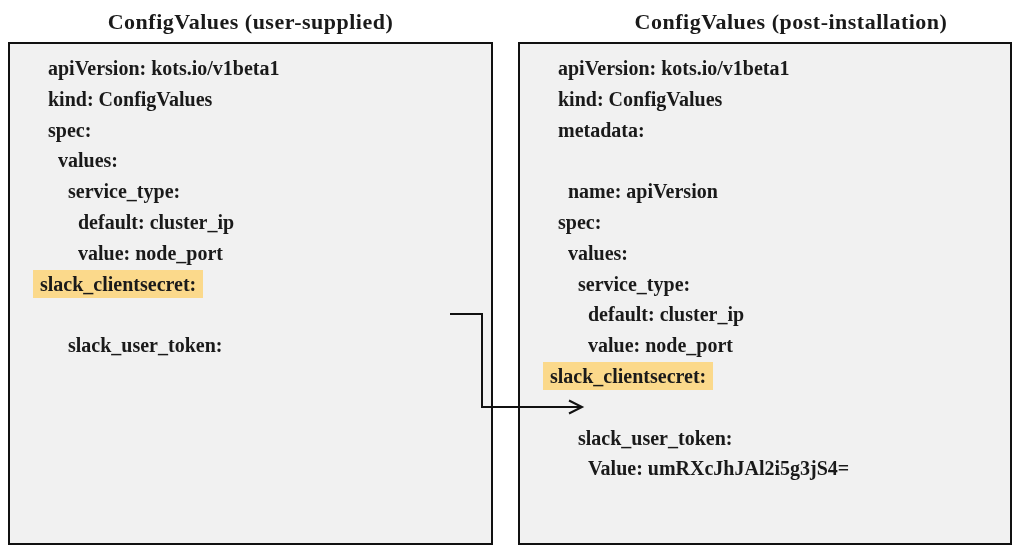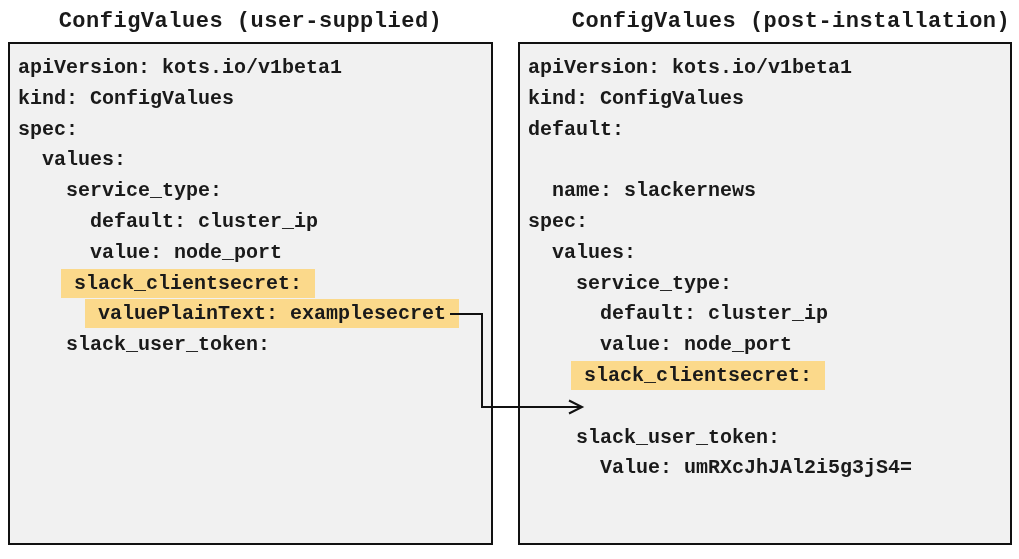--- a/index.html
+++ b/index.html
@@ -6,21 +6,21 @@
     margin: 0;
     padding: 0;
     background: #ffffff;
   }
   .stage {
     position: relative;
     width: 1019px;
     height: 559px;
     background: #ffffff;
     overflow: hidden;
-    font-family: Liberation Mono, monospace;
+    font-family: Liberation Serif, serif;
     color: var(--text, #1a1a1a);
   }
   .title {
     position: absolute;
     top: 7px;
     height: 30px;
     line-height: 30px;
     text-align: center;
     font-weight: bold;
     font-size: 22px;
@@ -42,24 +42,25 @@
   .right-panel { left: 518px; width: 494px; }
   .code-line {
     height: 30.8px;
     line-height: 30.8px;
     font-size: 20px;
     font-weight: bold;
     white-space: pre;
   }
   .code-line .txt {
     padding: 3px 0;
+    margin-left: 30px;
   }
   .code-line.highlighted .txt {
     background: var(--highlight, #fbd98b);
-    padding: 3px 13px;
+    padding: 3px 7px;
     margin: 0 -5px;
   }
   .arrow-overlay {
     position: absolute;
     left: 0;
     top: 0;
     pointer-events: none;
   }
   .arrow-overlay path {
     fill: none;
@@ -79,32 +80,32 @@
   <div class="panel left-panel">
 
   <div class="code-line"><span class="ind"></span><span class="txt">apiVersion: kots.io/v1beta1</span></div>
       <div class="code-line"><span class="ind"></span><span class="txt">kind: ConfigValues</span></div>
       <div class="code-line"><span class="ind"></span><span class="txt">spec:</span></div>
       <div class="code-line"><span class="ind">  </span><span class="txt">values:</span></div>
       <div class="code-line"><span class="ind">    </span><span class="txt">service_type:</span></div>
       <div class="code-line"><span class="ind">      </span><span class="txt">default: cluster_ip</span></div>
       <div class="code-line"><span class="ind">      </span><span class="txt">value: node_port</span></div>
       <div class="code-line highlighted"><span class="ind">    </span><span class="txt">slack_clientsecret:</span></div>
-      <div class="code-line highlighted"><span class="ind">      </span><span class="txt">valuePlainText: examplesecret</span></div>
+      <div class="code-line highlighted"><span class="ind">      </span></div>
       <div class="code-line"><span class="ind">    </span><span class="txt">slack_user_token:</span></div>
       <div class="code-line"><span class="ind">      </span></div>
     </div>
 
   <div class="panel right-panel">
 
   <div class="code-line"><span class="ind"></span><span class="txt">apiVersion: kots.io/v1beta1</span></div>
       <div class="code-line"><span class="ind"></span><span class="txt">kind: ConfigValues</span></div>
-      <div class="code-line"><span class="ind"></span><span class="txt">default:</span></div>
+      <div class="code-line"><span class="ind"></span><span class="txt">metadata:</span></div>
       <div class="code-line"><span class="ind">  </span></div>
-      <div class="code-line"><span class="ind">  </span><span class="txt">name: slackernews</span></div>
+      <div class="code-line"><span class="ind">  </span><span class="txt">name: apiVersion</span></div>
       <div class="code-line"><span class="ind"></span><span class="txt">spec:</span></div>
       <div class="code-line"><span class="ind">  </span><span class="txt">values:</span></div>
       <div class="code-line"><span class="ind">    </span><span class="txt">service_type:</span></div>
       <div class="code-line"><span class="ind">      </span><span class="txt">default: cluster_ip</span></div>
       <div class="code-line"><span class="ind">      </span><span class="txt">value: node_port</span></div>
       <div class="code-line highlighted"><span class="ind">    </span><span class="txt">slack_clientsecret:</span></div>
       <div class="code-line highlighted"><span class="ind">      </span></div>
       <div class="code-line"><span class="ind">    </span><span class="txt">slack_user_token:</span></div>
       <div class="code-line"><span class="ind">      </span><span class="txt">Value: umRXcJhJAl2i5g3jS4=</span></div>
     </div>

